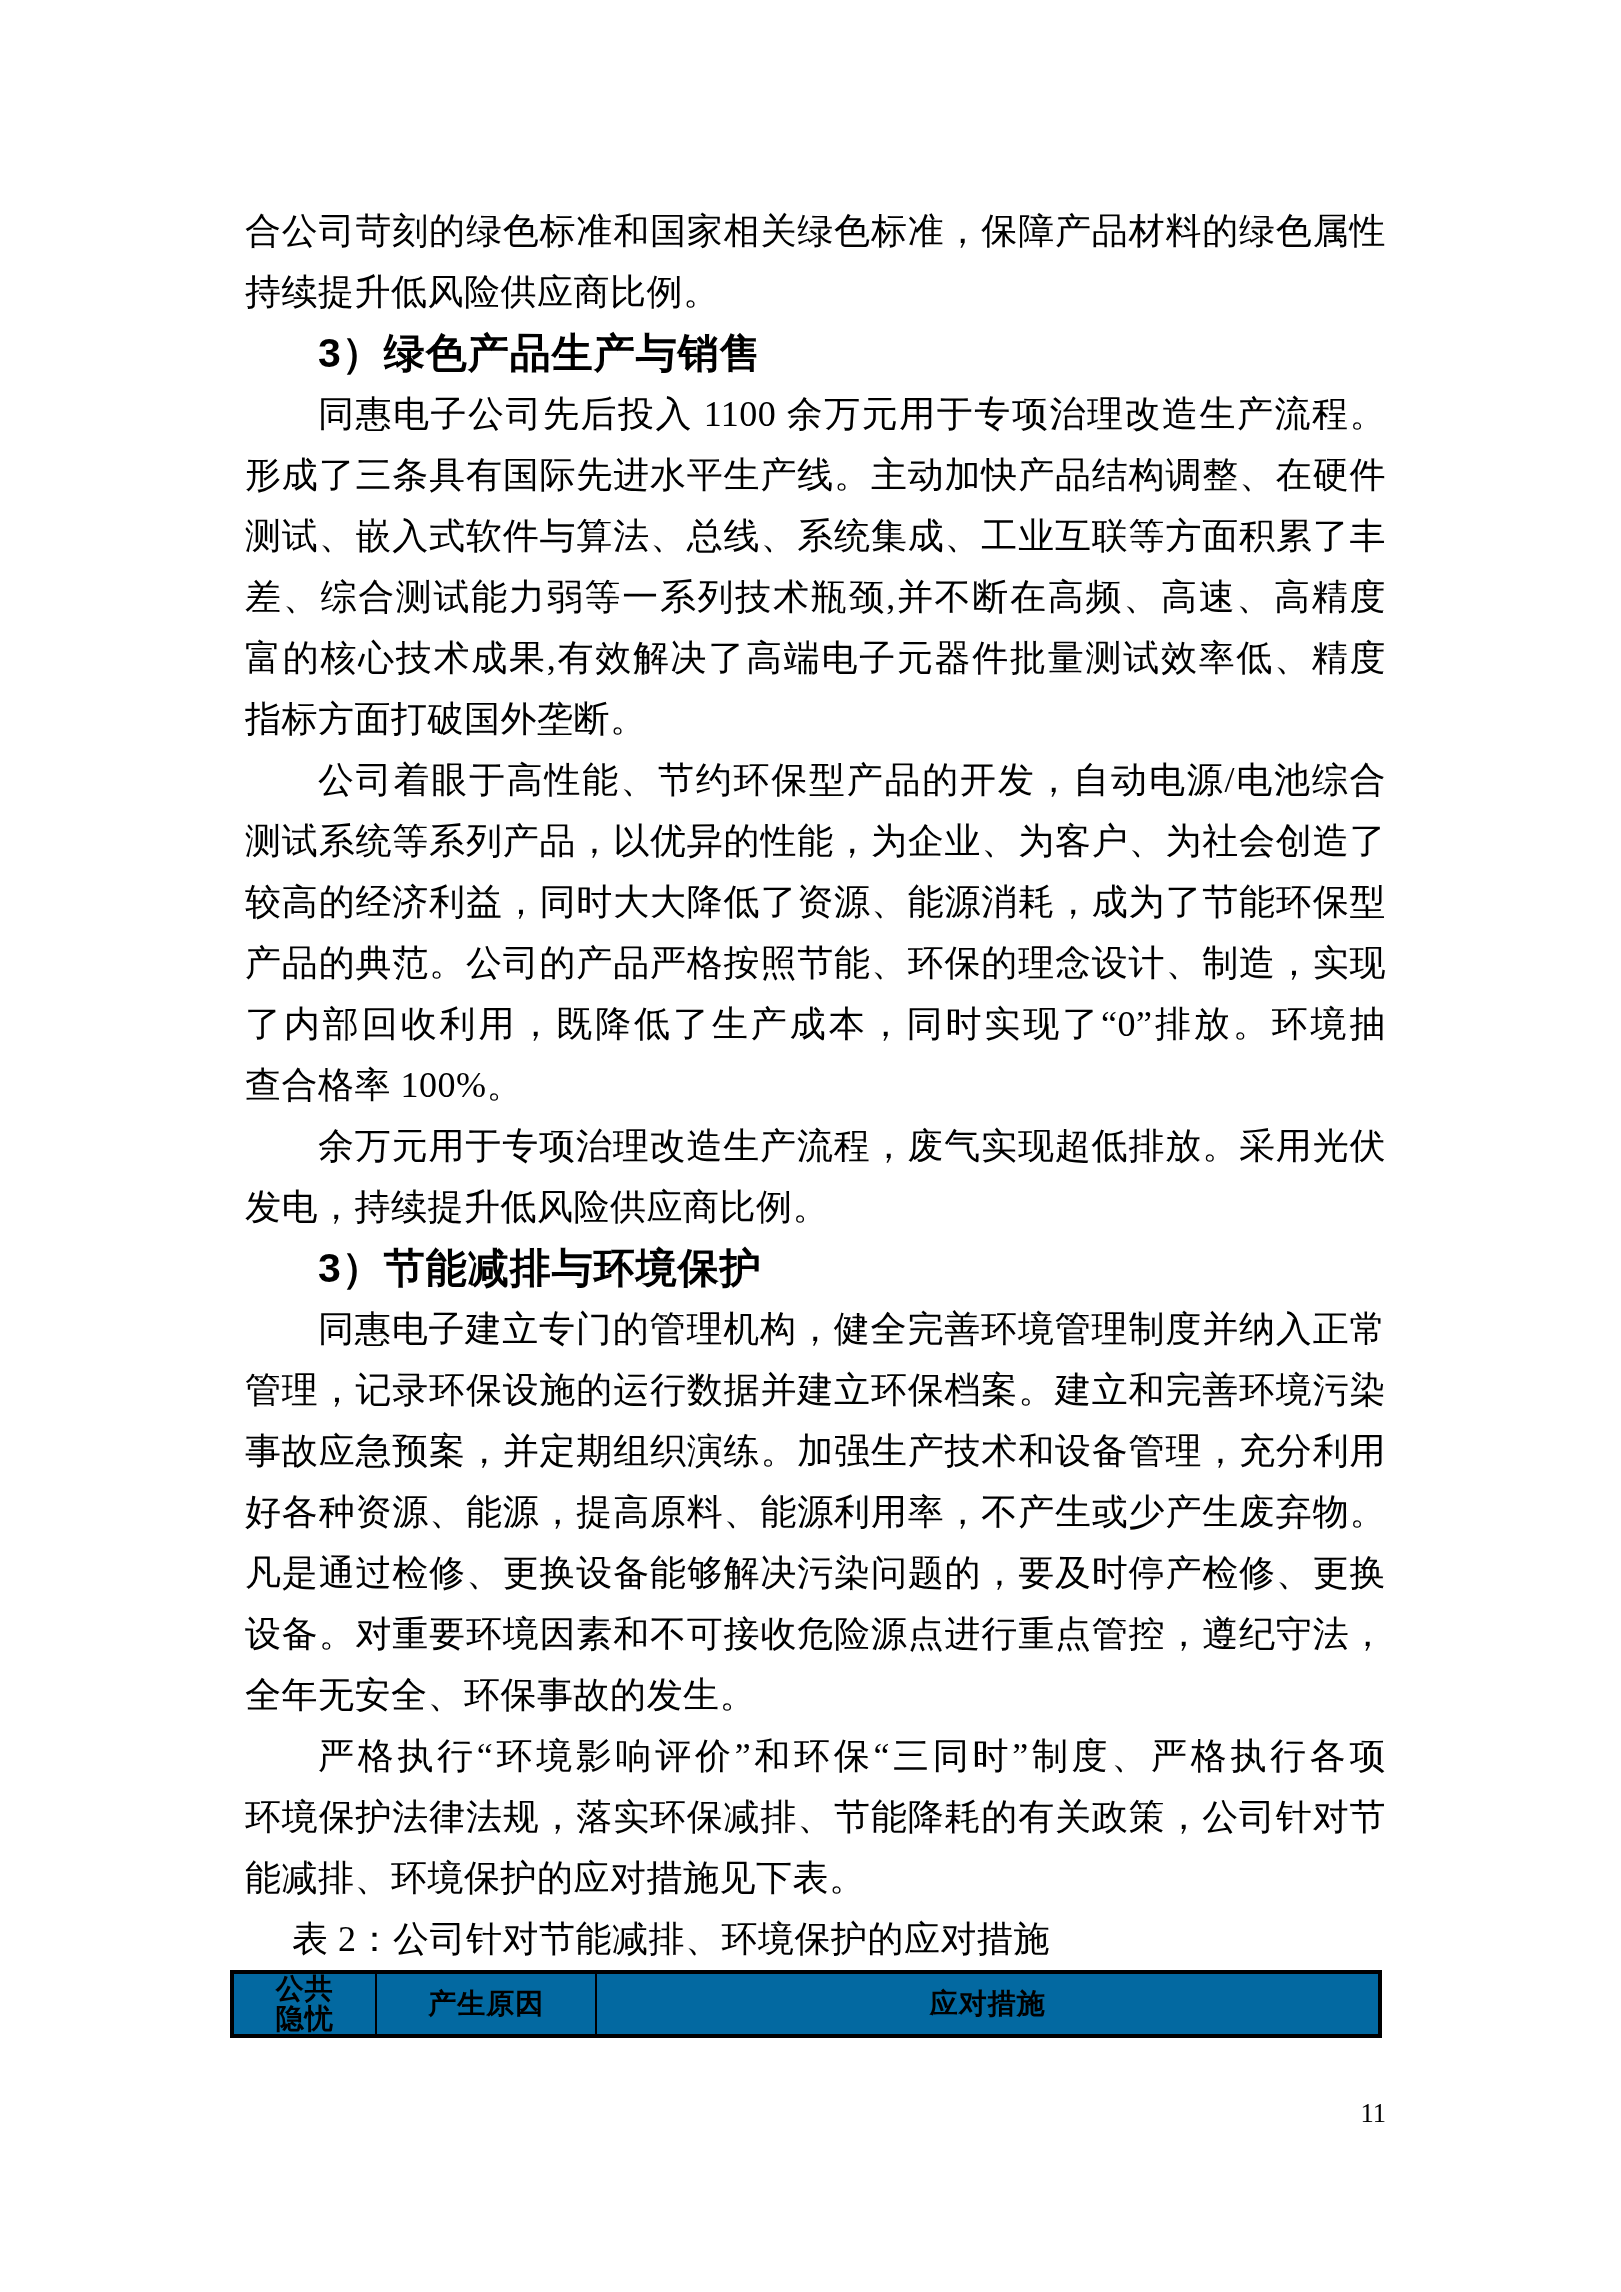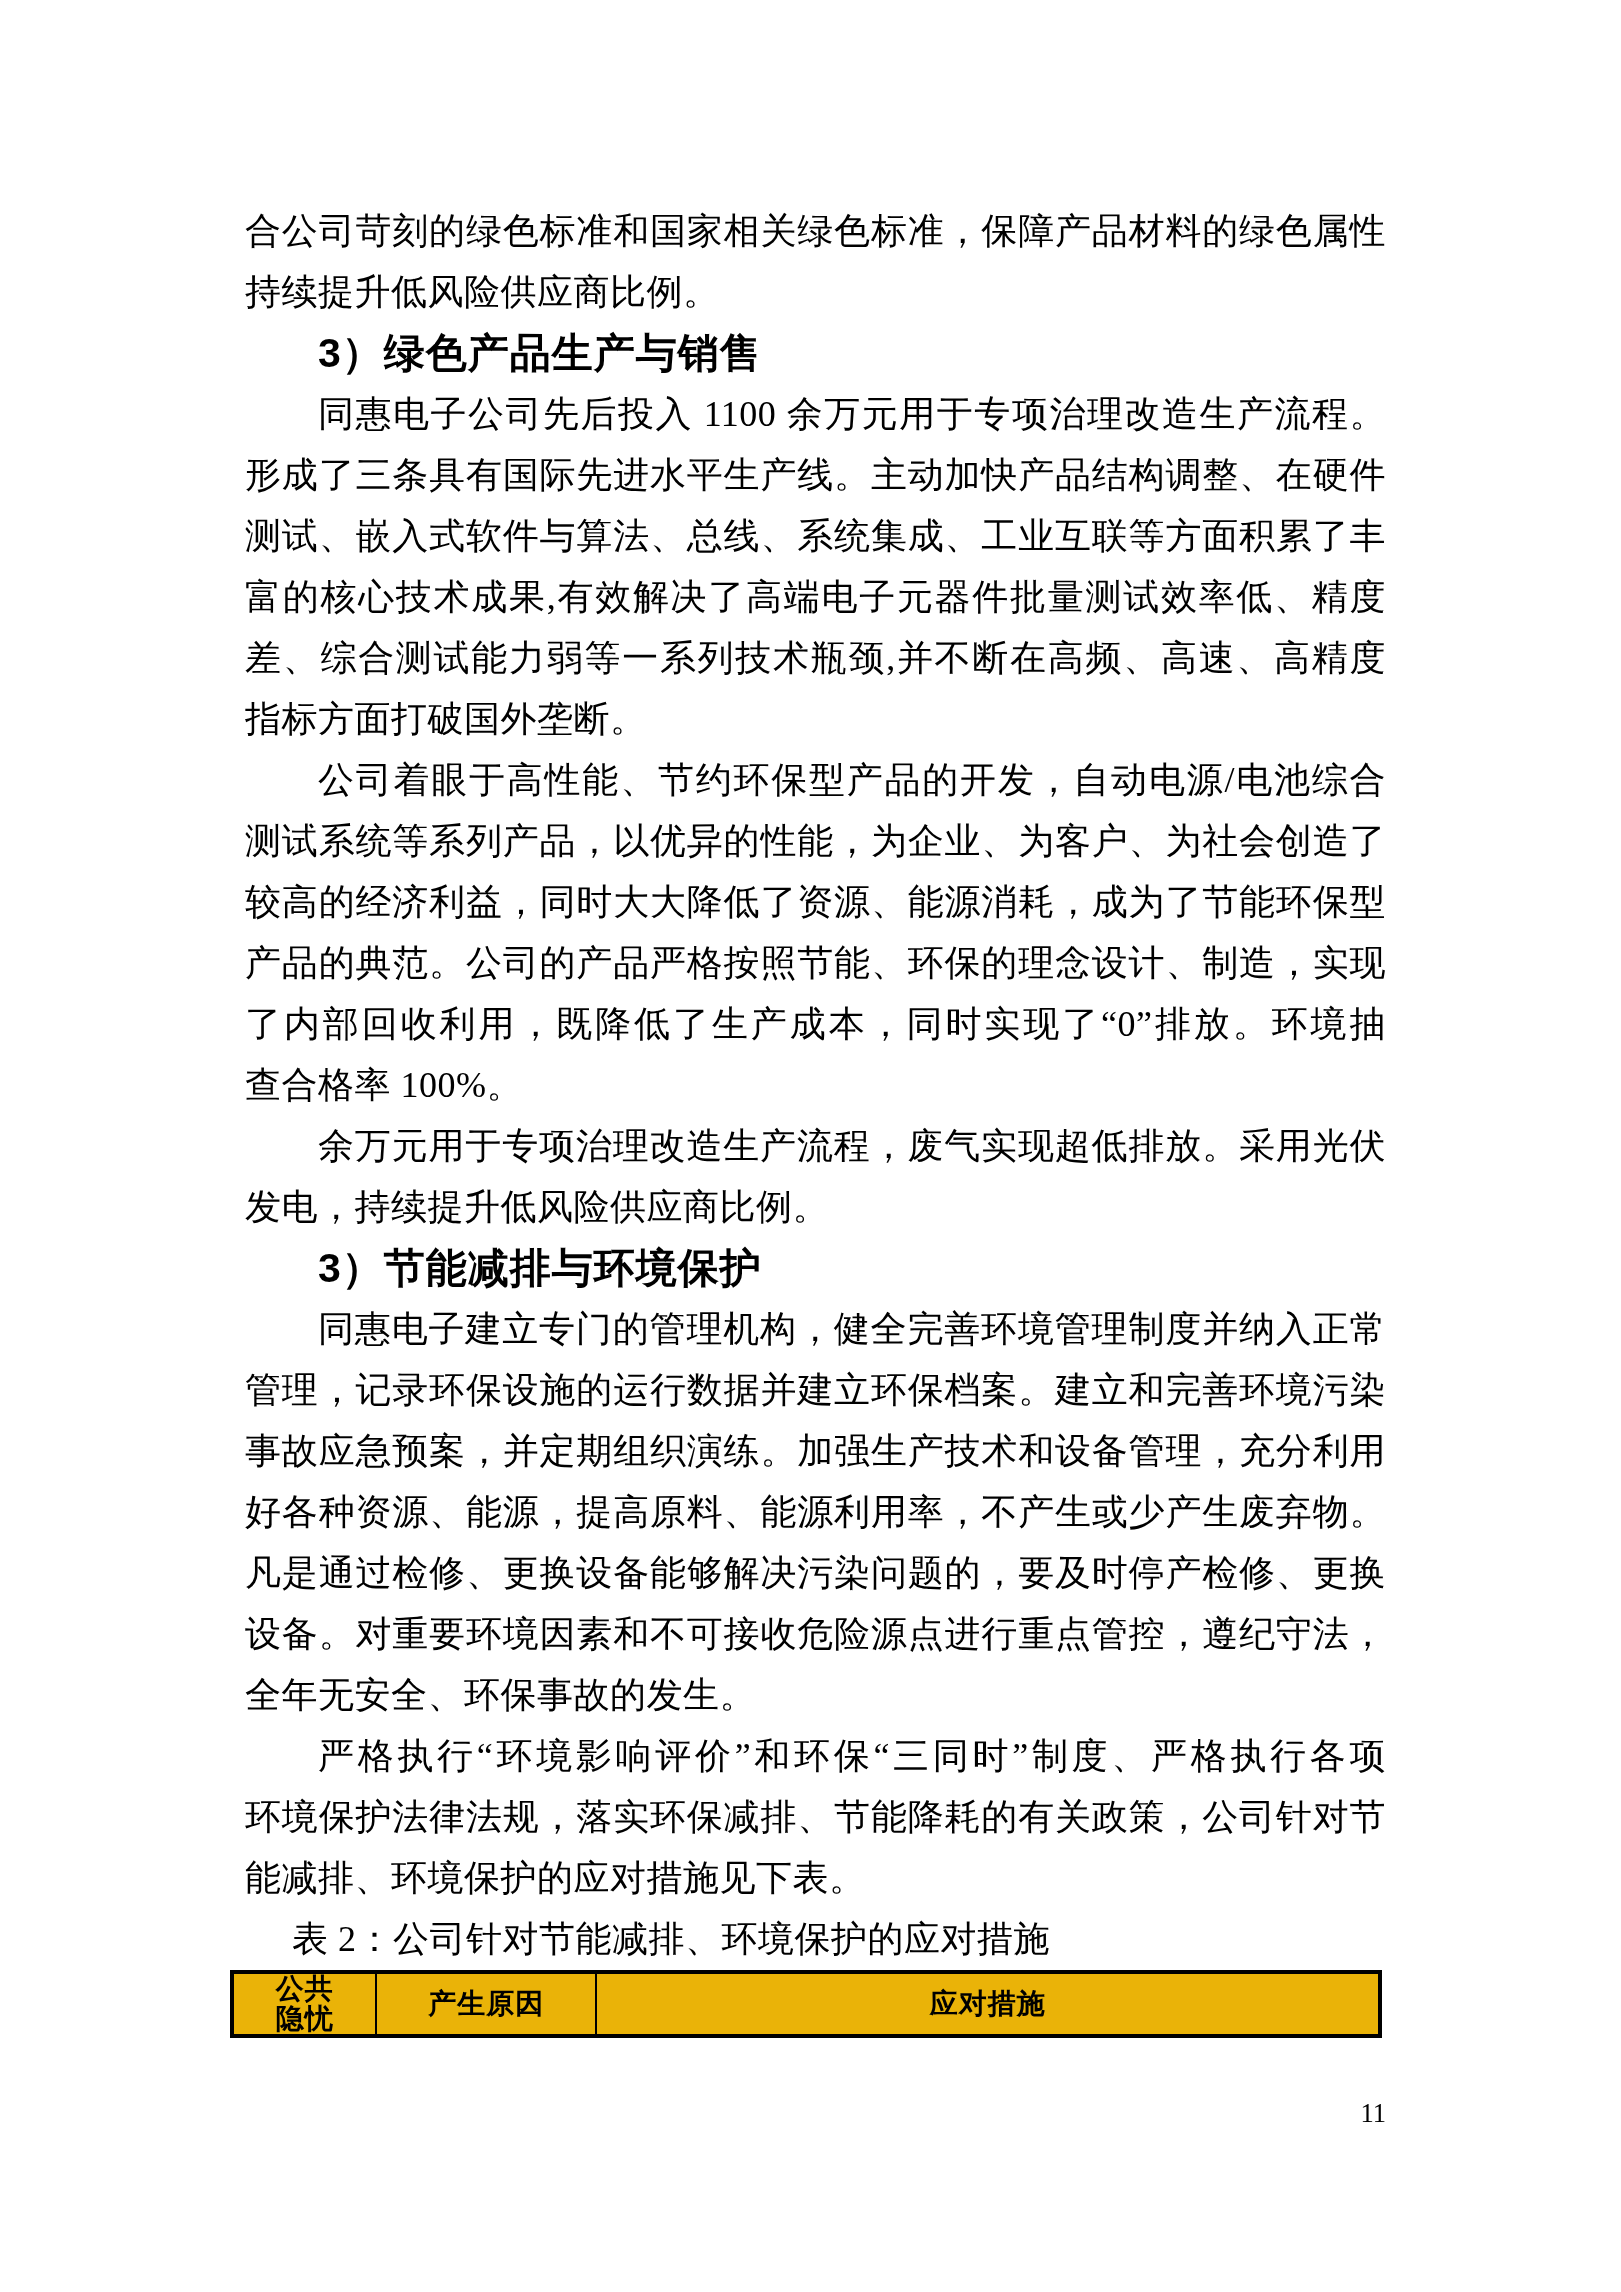--- a/index.html
+++ b/index.html
@@ -53,21 +53,21 @@
   }
   .measures-table {
     border-collapse: collapse;
     table-layout: fixed;
     margin-left: -14.7px;
     width: 1152px;
     border: 4.9px solid #000000;
   }
   .measures-table th {
     border: 2.9px solid #000000;
-    background: #eab308;
+    background: #0369a1;
     font-family: "Liberation Sans", "DejaVu Sans", sans-serif;
     font-weight: bold;
     font-size: 28px;
     line-height: 30px;
     height: 60px;
     padding: 0;
     text-align: center;
     vertical-align: middle;
     white-space: pre-line;
     letter-spacing: 1px;
@@ -95,22 +95,22 @@
       <span class="line fill">合公司苛刻的绿色标准和国家相关绿色标准，保障产品材料的绿色属性</span>
       <span class="line">持续提升低风险供应商比例。</span>
     </p>
 
     <h3 class="heading">3）绿色产品生产与销售</h3>
 
     <p class="para">
       <span class="line fill ind">同惠电子公司先后投入 1100 余万元用于专项治理改造生产流程。</span>
       <span class="line fill">形成了三条具有国际先进水平生产线。主动加快产品结构调整、在硬件</span>
       <span class="line fill">测试、嵌入式软件与算法、总线、系统集成、工业互联等方面积累了丰</span>
+      <span class="line fill">差、综合测试能力弱等一系列技术瓶颈,并不断在高频、高速、高精度</span>
       <span class="line fill">富的核心技术成果,有效解决了高端电子元器件批量测试效率低、精度</span>
-      <span class="line fill">差、综合测试能力弱等一系列技术瓶颈,并不断在高频、高速、高精度</span>
       <span class="line">指标方面打破国外垄断。</span>
     </p>
 
     <p class="para">
       <span class="line fill ind">公司着眼于高性能、节约环保型产品的开发，自动电源/电池综合</span>
       <span class="line fill">测试系统等系列产品，以优异的性能，为企业、为客户、为社会创造了</span>
       <span class="line fill">较高的经济利益，同时大大降低了资源、能源消耗，成为了节能环保型</span>
       <span class="line fill">产品的典范。公司的产品严格按照节能、环保的理念设计、制造，实现</span>
       <span class="line fill">了内部回收利用，既降低了生产成本，同时实现了“0”排放。环境抽</span>
       <span class="line">查合格率 100%。</span>

